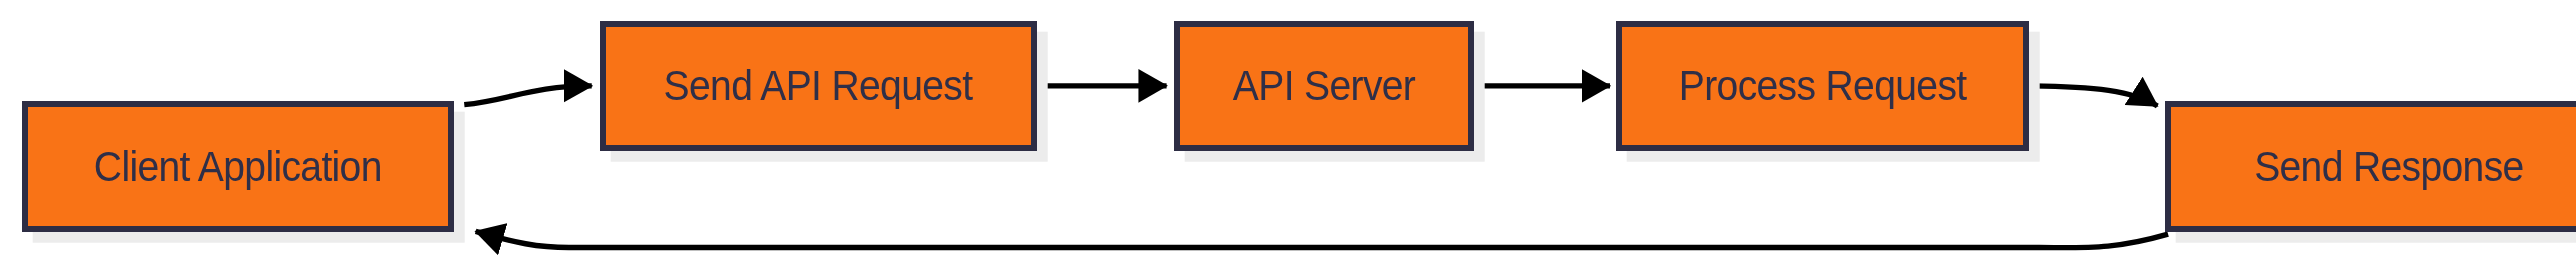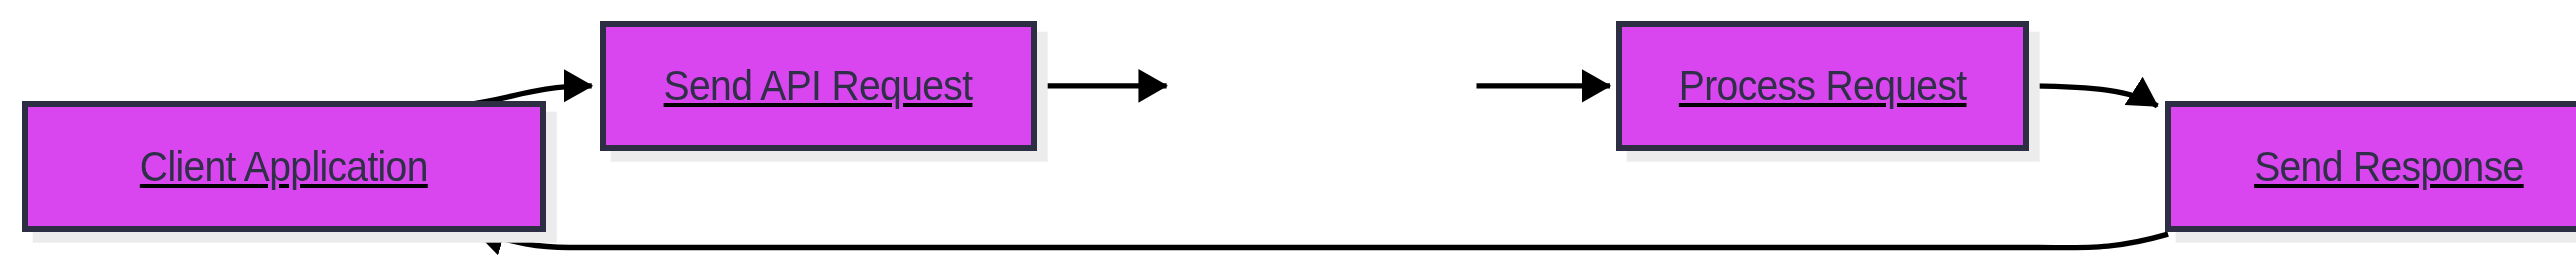--- a/index.html
+++ b/index.html
@@ -24,40 +24,39 @@
     display: block;
   }
   .edge {
     fill: none;
     stroke: #000000;
     stroke-width: 8;
   }
   .node {
     position: absolute;
     box-sizing: border-box;
-    background: #d946ef;
+    background: #f97316;
     border: 6.7px solid #2d2d44;
     box-shadow: 10.7px 10.7px 0 0 #ececec;
     display: flex;
     align-items: center;
     justify-content: center;
-    text-decoration: underline;
   }
   .node-label {
     display: inline-block;
     transform: scaleX(0.93);
     transform-origin: center;
     white-space: nowrap;
     font-size: 42px;
     line-height: 1;
     color: #2f2f48;
     letter-spacing: -0.7px;
   }
   
-  .node-client-application { left: 22px;   top: 101px; width: 524px; height: 131px; }
+  .node-client-application { left: 22px;   top: 101px; width: 432px; height: 131px; }
   .node-send-api-request   { left: 600px;  top: 21px;  width: 437px; height: 130px; }
   .node-api-server         { left: 1174px; top: 21px;  width: 300px; height: 130px; }
   .node-process-request    { left: 1616px; top: 21px;  width: 413px; height: 130px; text-align: center; }
   .node-send-response      { left: 2165px; top: 101px; width: 448px; height: 131px; }
 </style>
 </head>
 <body>
 
 <div class="canvas">
 
@@ -80,20 +79,23 @@
   </svg>
 
   <div class="node node-client-application">
     <span class="node-label">Client Application</span>
   </div>
 
   <div class="node node-send-api-request">
     <span class="node-label">Send API Request</span>
   </div>
 
+  <div class="node node-api-server">
+    <span class="node-label">API Server</span>
+  </div>
 
   <div class="node node-process-request">
     <span class="node-label">Process Request</span>
   </div>
 
   <div class="node node-send-response">
     <span class="node-label">Send Response</span>
   </div>
 
 </div>

